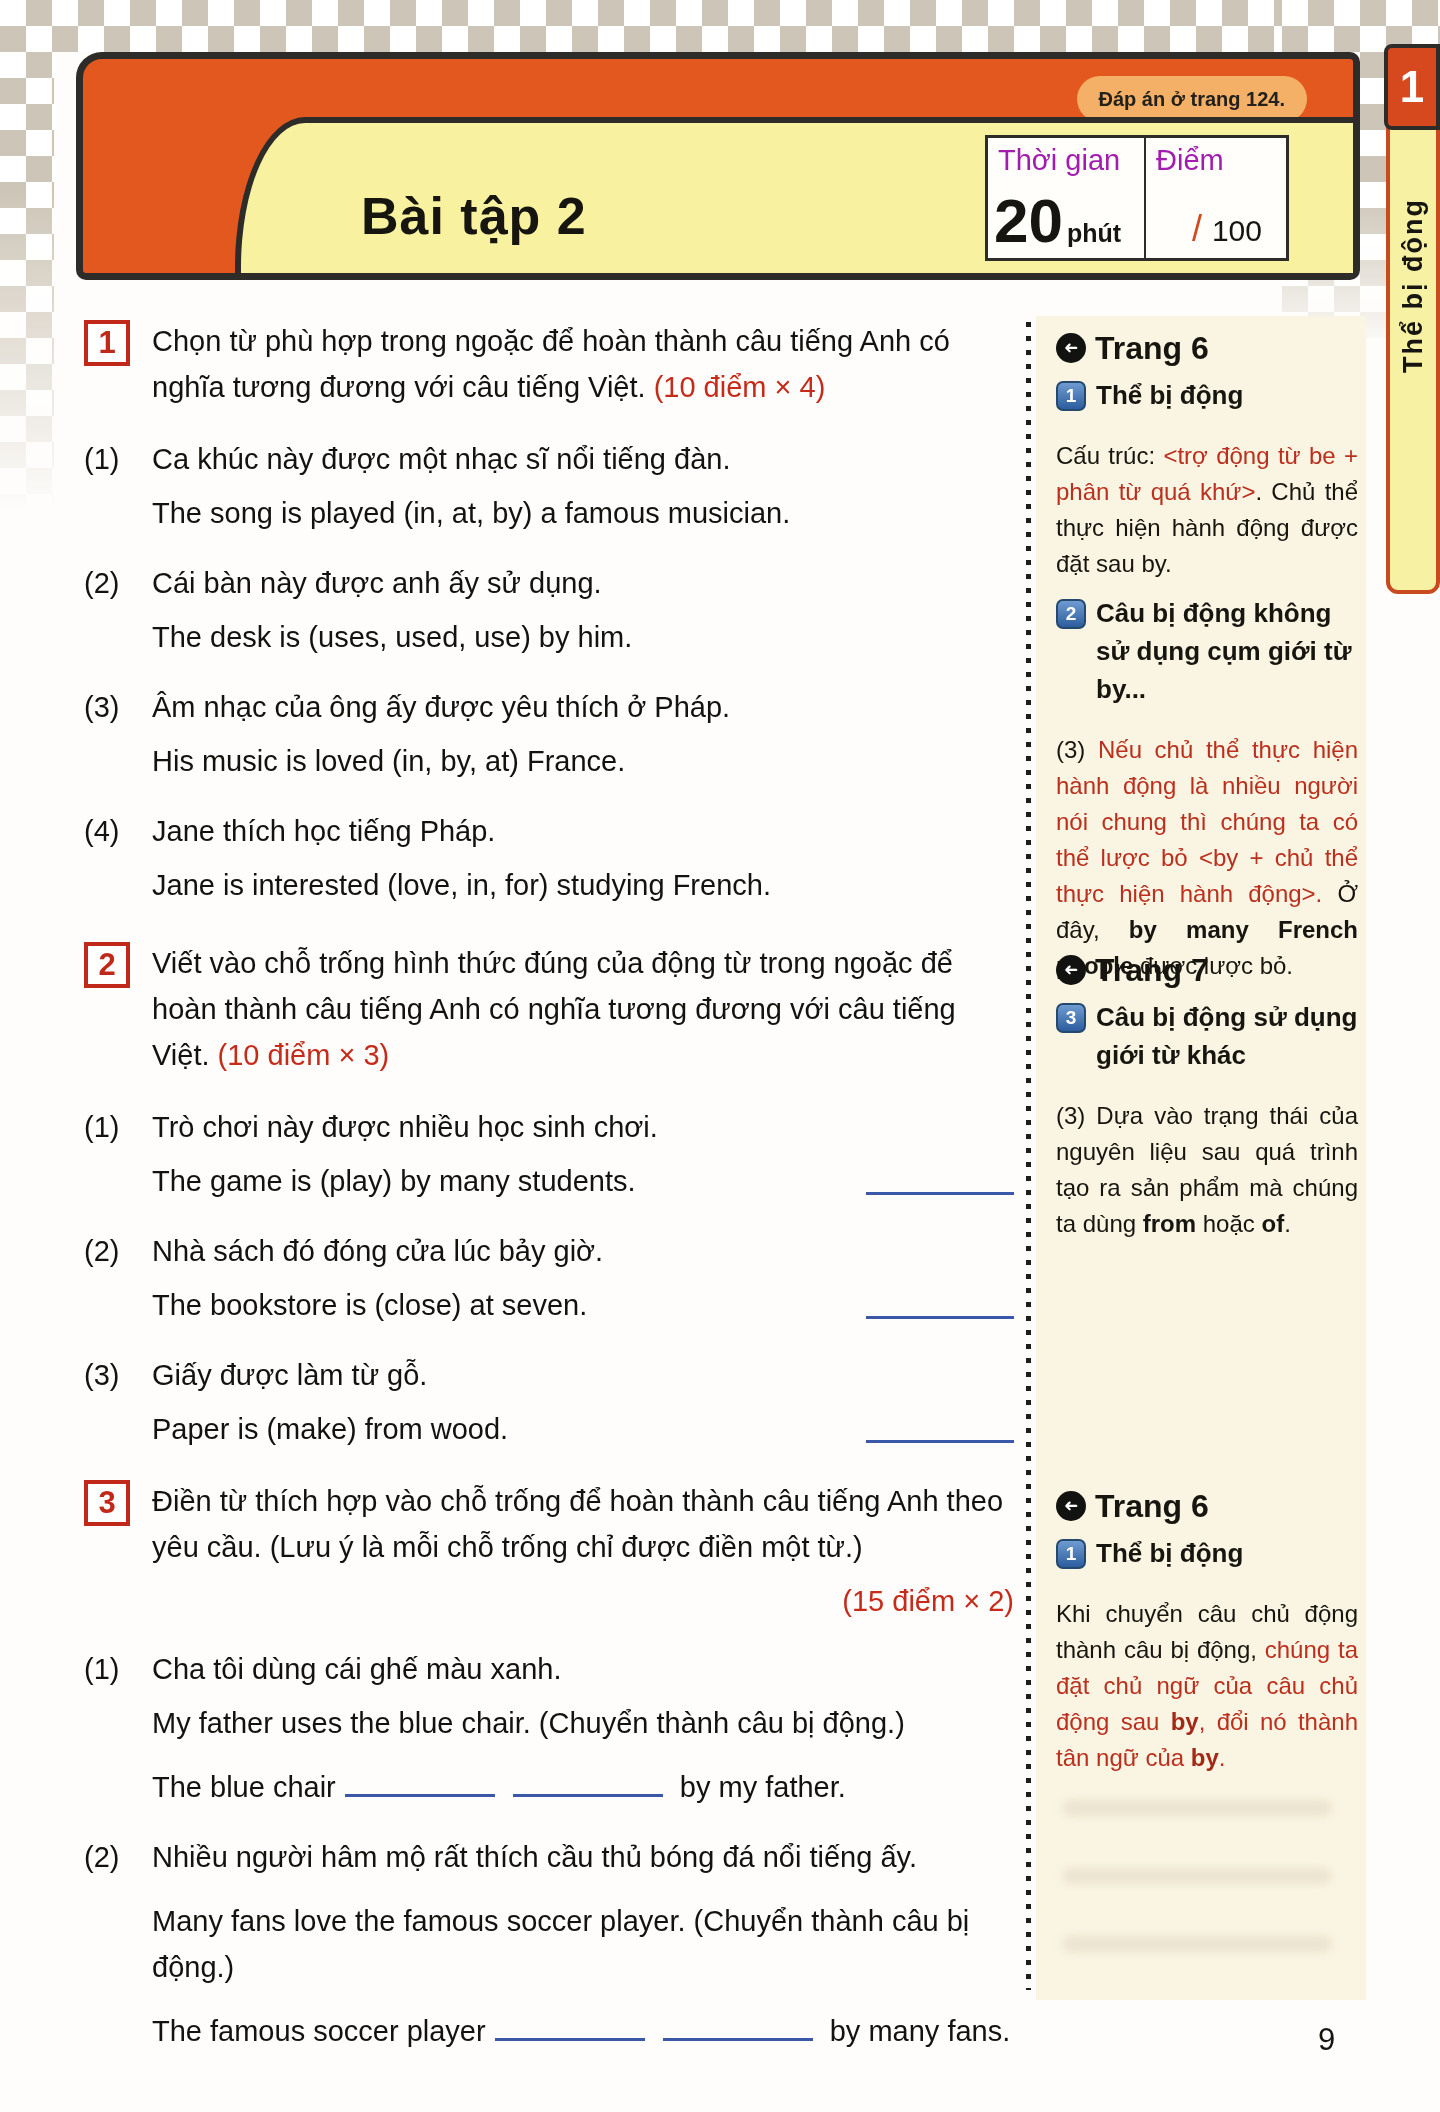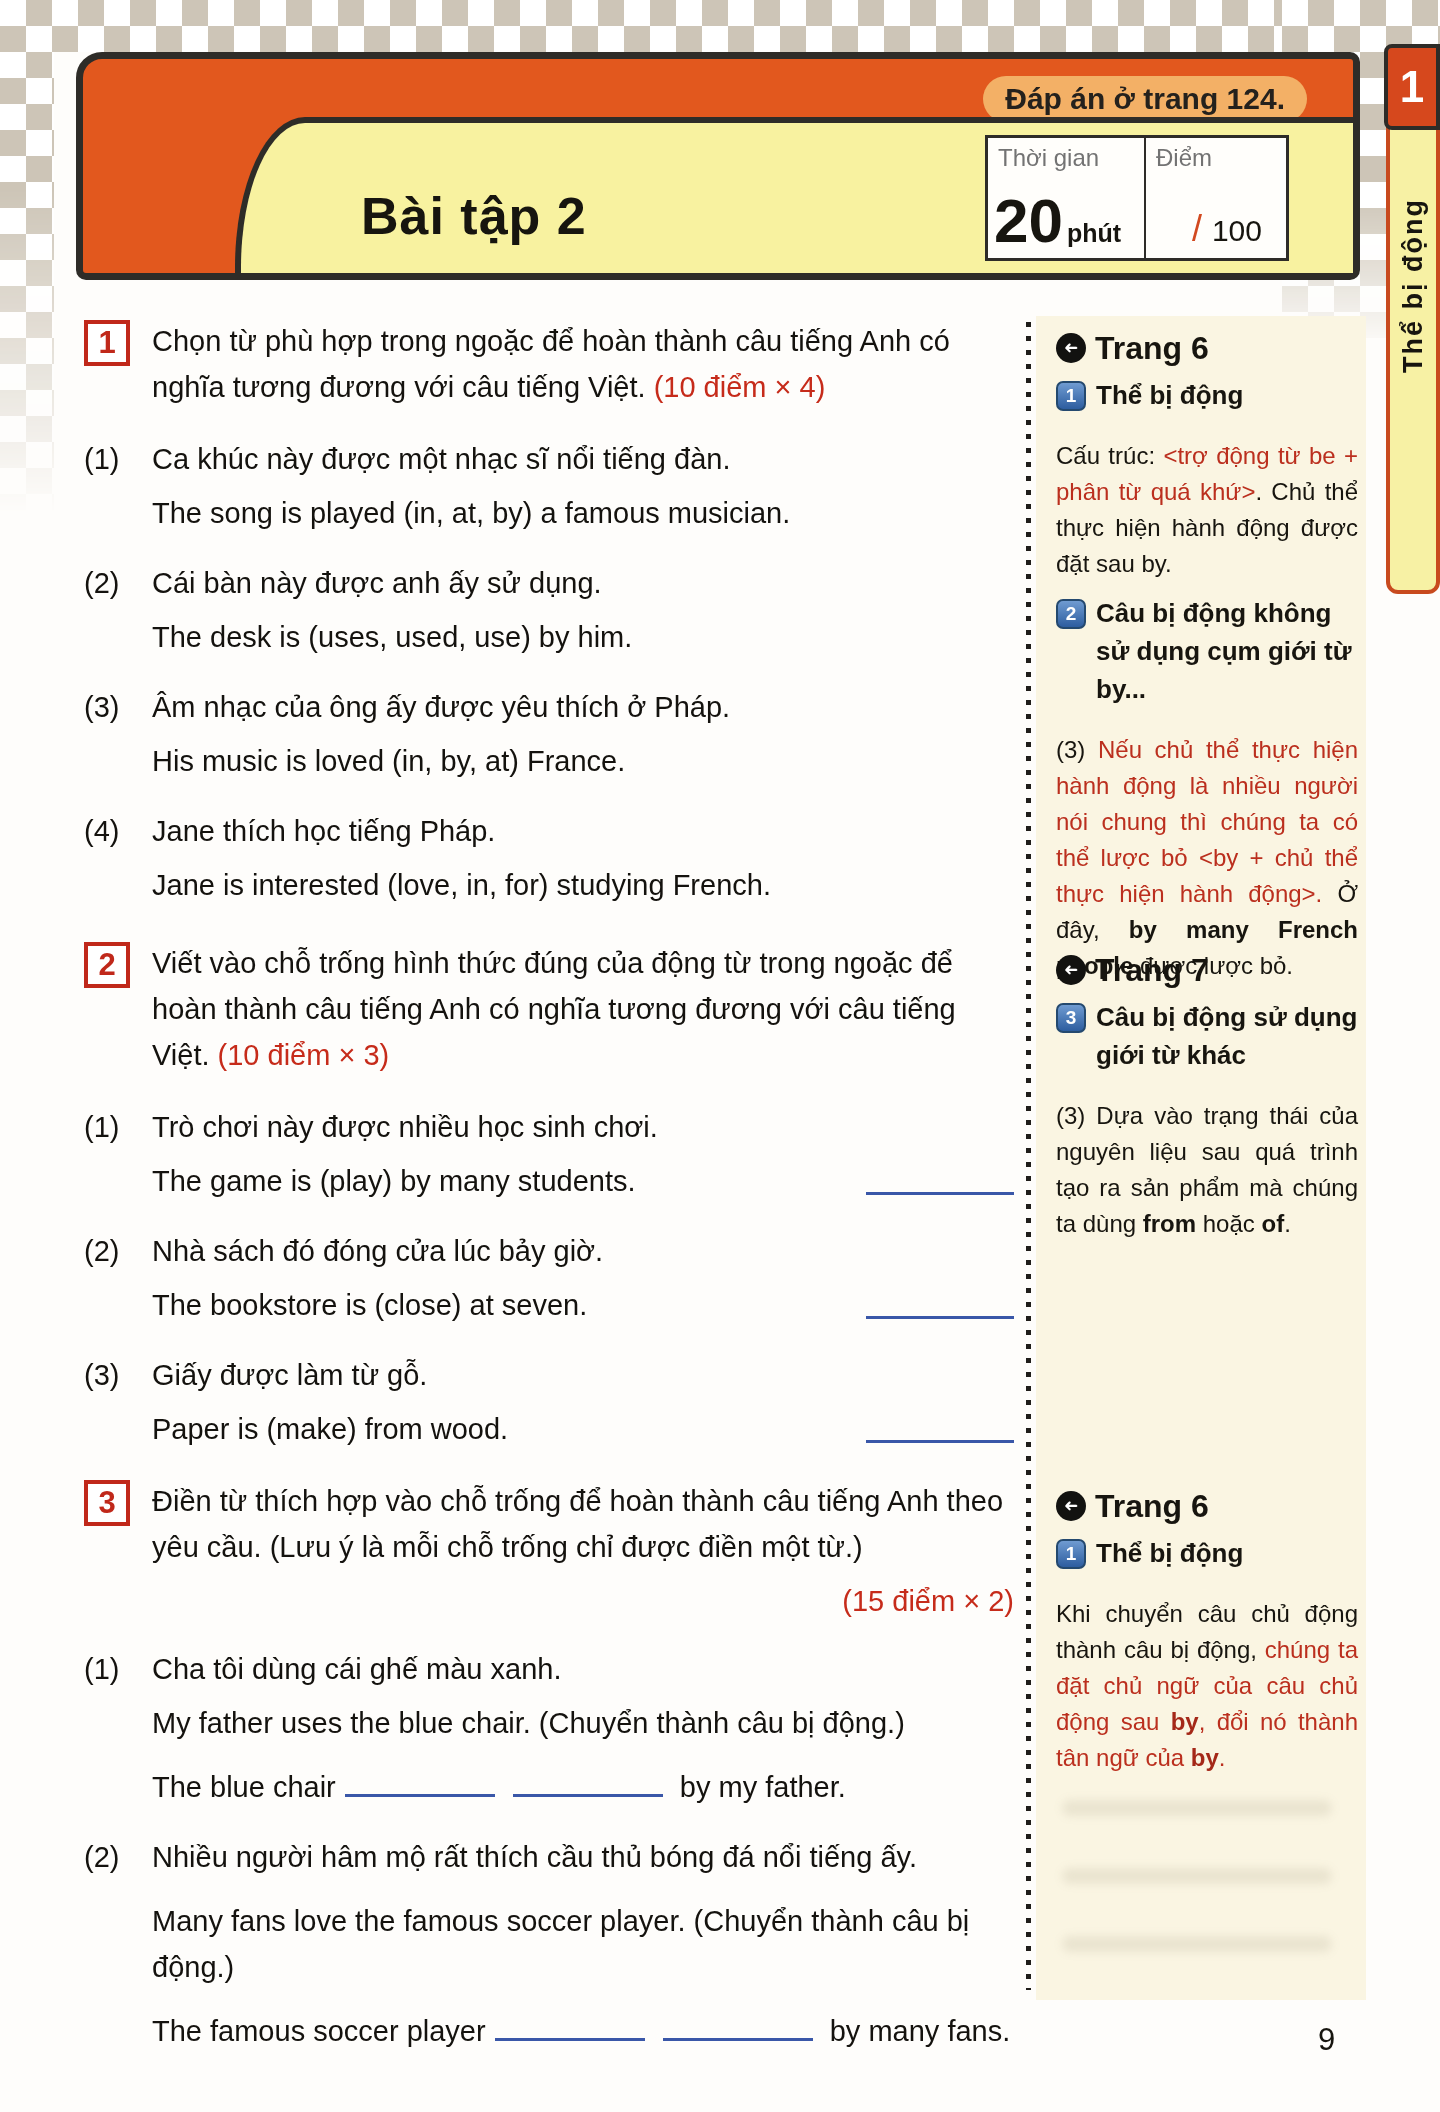--- a/index.html
+++ b/index.html
@@ -13,31 +13,31 @@
   .checker.c-top{left:0;top:0;width:1440px;height:52px;}
   .checker.c-left{left:0;top:0;width:54px;height:540px;
     -webkit-mask-image:linear-gradient(#000 35%,transparent 95%);mask-image:linear-gradient(#000 35%,transparent 95%);}
   .checker.c-right{left:1282px;top:0;width:158px;height:350px;
     -webkit-mask-image:linear-gradient(#000 55%,transparent);mask-image:linear-gradient(#000 55%,transparent);}
 
   
   .banner{position:absolute;left:76px;top:52px;width:1284px;height:228px;box-sizing:border-box;
     background:#e2581e;border:7px solid #2e2c28;border-radius:26px 10px 10px 10px;z-index:2;}
   .answer-badge{position:absolute;right:46px;top:17px;height:46px;line-height:46px;padding:0 22px;
-    background:#f3b066;border-radius:23px;font-size:30px;font-weight:bold;color:#24211d;}
+    background:#f3b066;border-radius:23px;font-size:20px;font-weight:bold;color:#24211d;}
   .banner-panel{position:absolute;left:152px;top:58px;right:0;bottom:0;box-sizing:border-box;
     background:#f8f2a0;border-top:6px solid #2e2c28;border-left:6px solid #2e2c28;
     border-top-left-radius:70px 150px;}
   .page-title{position:absolute;left:120px;top:28px;font-size:52px;font-weight:bold;color:#17150f;letter-spacing:1px;}
   .scorebox{position:absolute;right:64px;top:12px;width:304px;height:126px;background:#fffefb;
     border:3px solid #2e2c28;display:flex;box-sizing:border-box;}
   .scorecell{position:relative;box-sizing:border-box;padding:6px 10px;}
   .scorecell.time{width:158px;border-right:2px solid #2e2c28;}
   .scorecell.score{flex:1;}
-  .score-lbl{font-size:24px;color:#737373;}
+  .score-lbl{font-size:29px;color:#a21caf;}
   .time-big{position:absolute;left:6px;bottom:2px;font-size:62px;color:#17150f;font-weight:bold;}
   .time-unit{font-size:25px;margin-left:4px;}
   .score-val{position:absolute;right:24px;bottom:8px;font-size:30px;color:#17150f;}
   .score-slash{color:#d2491f;font-size:36px;margin-right:10px;}
 
   
   .tab-num{position:absolute;left:1384px;top:44px;width:56px;height:86px;box-sizing:border-box;
     background:#d6481d;border:4px solid #2e2c28;border-radius:8px 0 0 8px;color:#fff;
     font-size:44px;font-weight:bold;text-align:center;line-height:78px;z-index:4;}
   .side-tab{position:absolute;left:1386px;top:86px;width:54px;height:508px;box-sizing:border-box;

